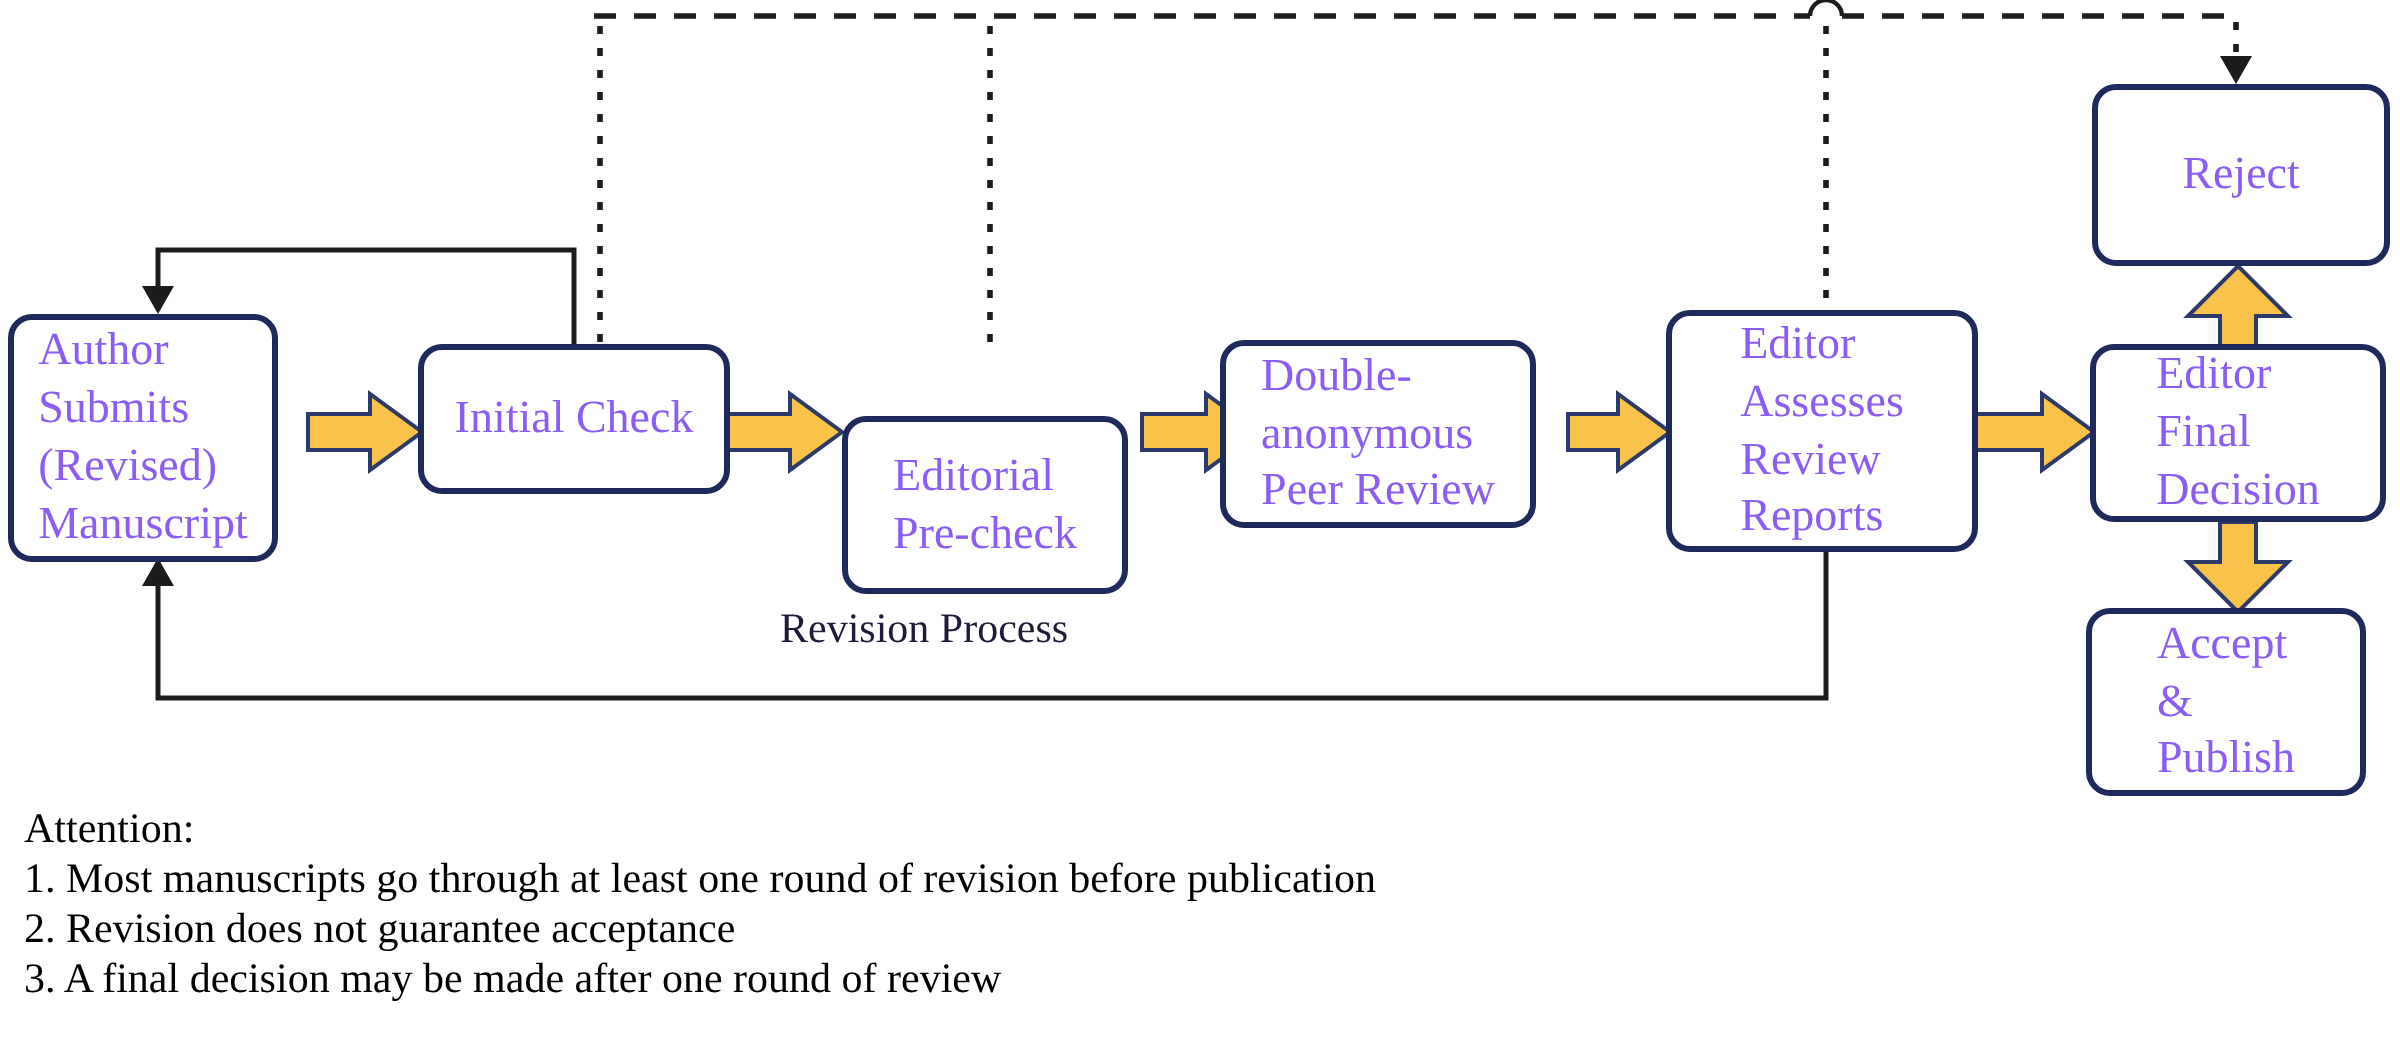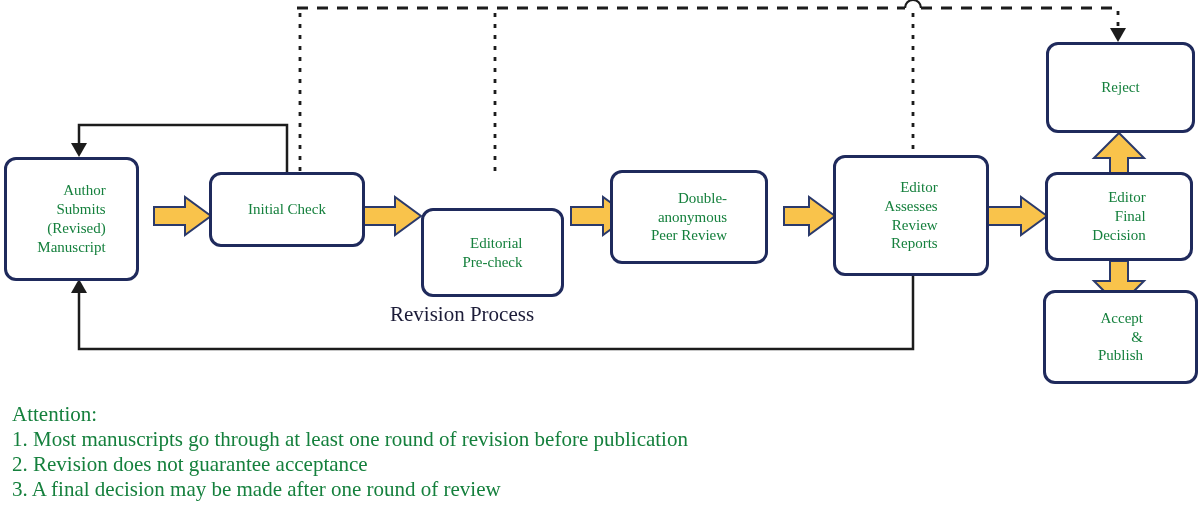--- a/index.html
+++ b/index.html
@@ -5,37 +5,37 @@
   html,body{margin:0;padding:0;background:#fff;}
   #stage{
     position:relative;width:1200px;height:526px;background:#ffffff;
     font-family:"Liberation Serif", serif;overflow:hidden;
   }
   #connectors{position:absolute;left:0;top:0;width:1200px;height:526px;}
   .box{
     position:absolute;box-sizing:border-box;
     border:3px solid #1f2a5c;border-radius:12px;background:#ffffff;
     display:flex;align-items:center;justify-content:center;
-    text-align:right;color:#15803d;font-size:15px;line-height:1.26;
+    text-align:left;color:#8b5cf6;font-size:23px;line-height:1.26;
     white-space:pre-line;z-index:2;
   }
   .box-author   {left:4px;   top:157px; width:135px; height:124px;}
   .box-initial  {left:209px; top:172px; width:156px; height:75px;}
   .box-editorial{left:421px; top:172px; width:143px; height:89px;margin-top:36px;}
   .box-double   {left:610px; top:170px; width:158px; height:94px;}
   .box-assesses {left:833px; top:155px; width:156px; height:121px;}
   .box-final    {left:1045px;top:172px; width:148px; height:89px;}
   .box-reject   {left:1046px;top:42px;  width:149px; height:91px;}
-  .box-accept   {left:1043px;top:290px; width:155px; height:94px;}
+  .box-accept   {left:1043px;top:304px; width:140px; height:94px;}
   .revision-label{
     position:absolute;left:390px;top:302px;width:170px;text-align:left;
     font-size:21px;color:#1c1c38;z-index:2;
   }
   .attention{
-    position:absolute;left:12px;top:402px;color:#15803d;
+    position:absolute;left:12px;top:402px;color:#000000;
     font-size:21px;line-height:25px;z-index:2;
   }
   .attention div{white-space:nowrap;}
 </style>
 </head>
 <body>
 
 <div id="stage">
 
   <svg id="connectors" viewBox="0 0 1200 526" xmlns="http://www.w3.org/2000/svg">

